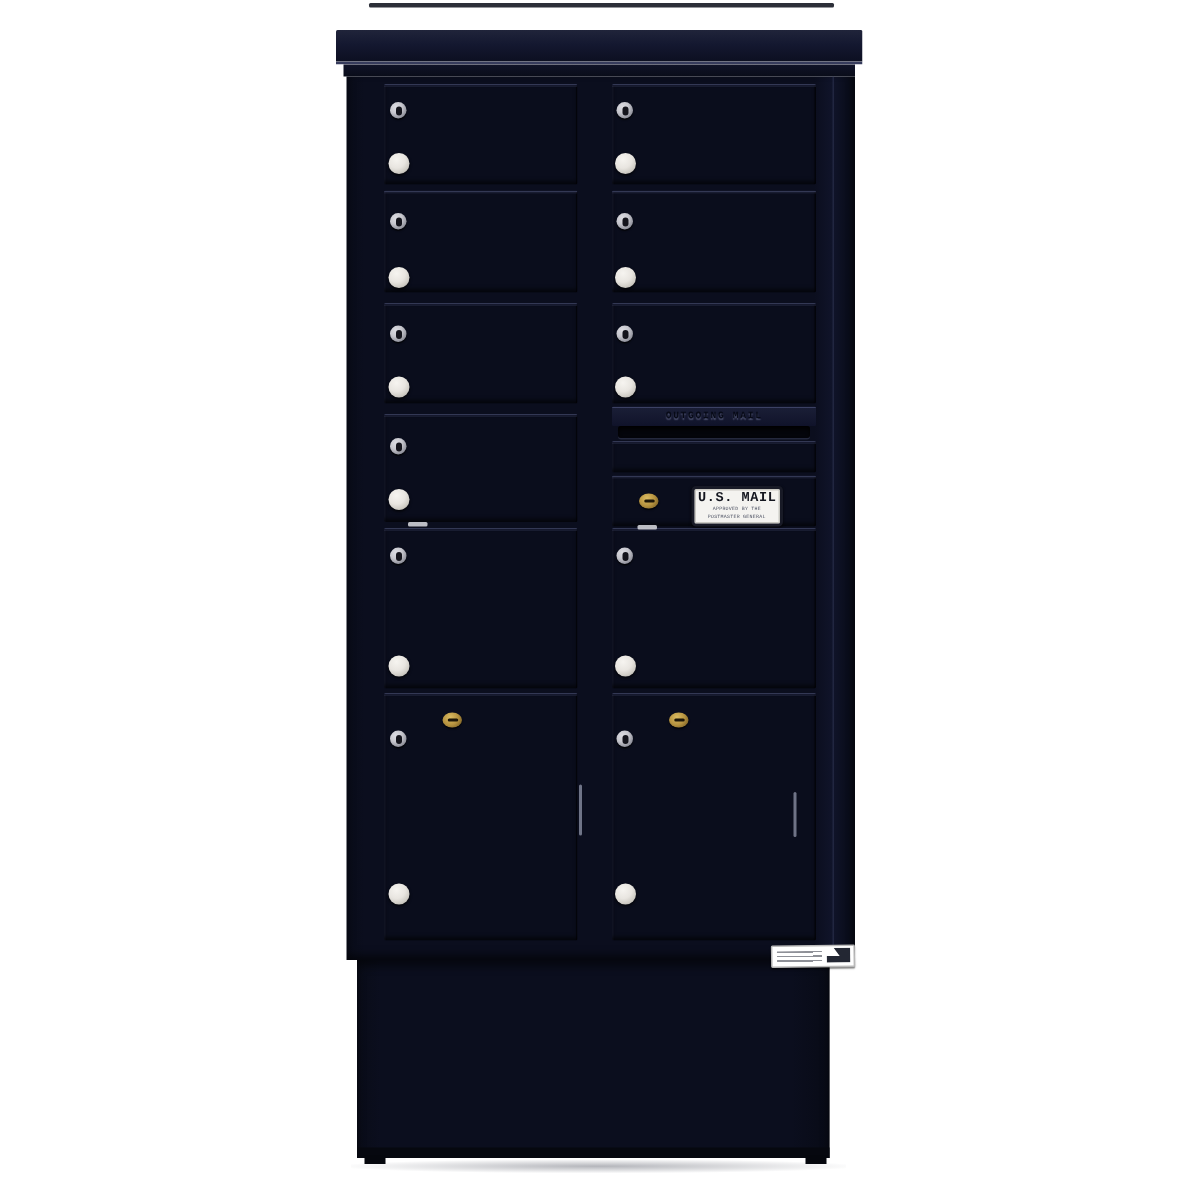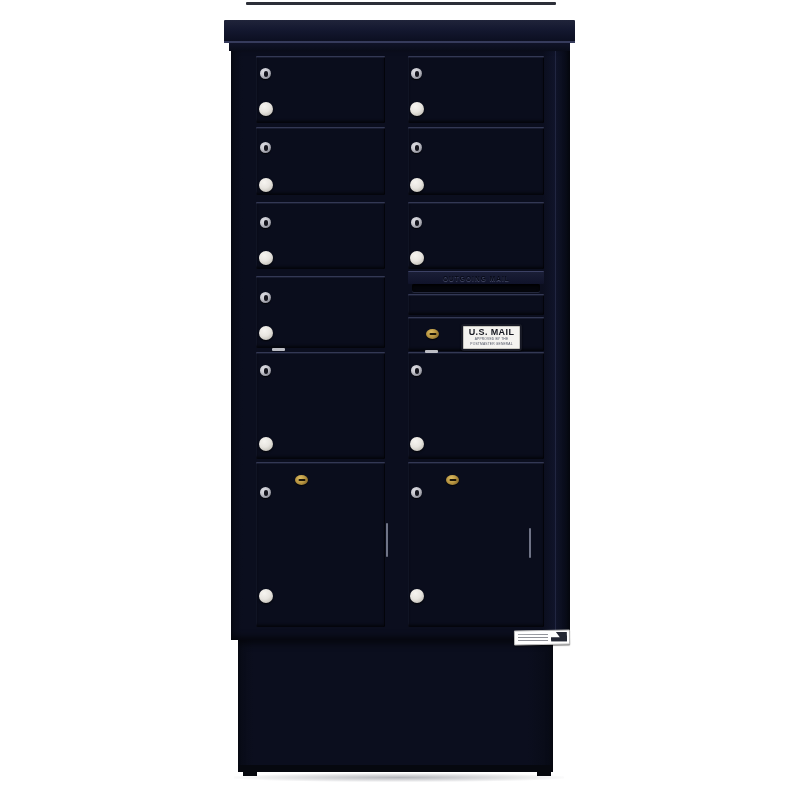--- a/index.html
+++ b/index.html
@@ -12,21 +12,21 @@
     background:var(--cabinetDark,#070a15);opacity:.85;border-radius:1px;}
   
   .crown{position:absolute;left:224px;top:20px;width:351px;height:21px;
     background:linear-gradient(180deg,#20243a 0%,#141830 45%,#0c0f21 100%);
     border-bottom:2px solid #363b5c;border-radius:1px 1px 0 0;}
   .crown-band{position:absolute;left:229px;top:43px;width:341px;height:8px;
     background:linear-gradient(180deg,#101328,#090c19);}
   
   .cabinet{position:absolute;left:231px;top:51px;width:339px;height:589px;
     background:linear-gradient(90deg,#090c19 0px,var(--cabinet,#0b0e1e) 12px,var(--cabinet,#0b0e1e) 312px,#10142a 324px,#070a15 338px);
-    box-shadow:inset 0 -3px 6px rgba(0,0,0,.6);}
+    box-shadow:inset 0 -3px 6px rgba(0,0,0,.6);font-family:Liberation Mono, monospace;}
   .cabinet .side-seam{position:absolute;top:0;bottom:0;left:324px;width:1px;background:rgba(50,56,88,.5);}
   
   .door{position:absolute;background:var(--door,#0a0d1c);border-radius:1px;
     border-top:1px solid rgba(86,92,132,.55);
     box-shadow:inset 0 1px 0 rgba(70,76,112,.25), inset 0 -2px 3px rgba(0,0,0,.65), inset -1px 0 0 rgba(0,0,0,.5), inset 1px 0 0 rgba(46,52,84,.35);}
   .col-l{left:25px;width:129px;}
   .col-r{left:177px;width:136px;}
   .r1{top:5px;height:66px;}
   .r2{top:76px;height:67px;}
   .r3{top:151px;height:66px;}

